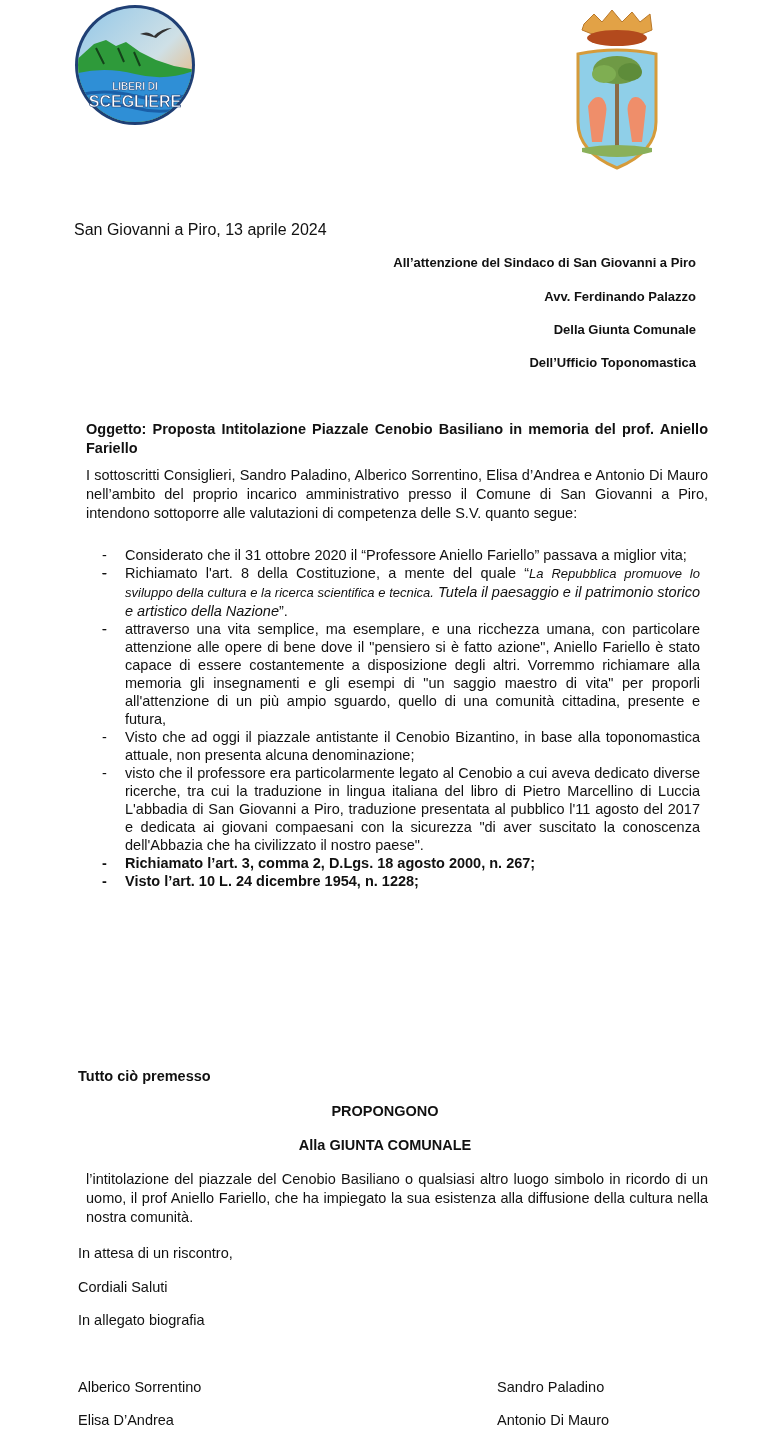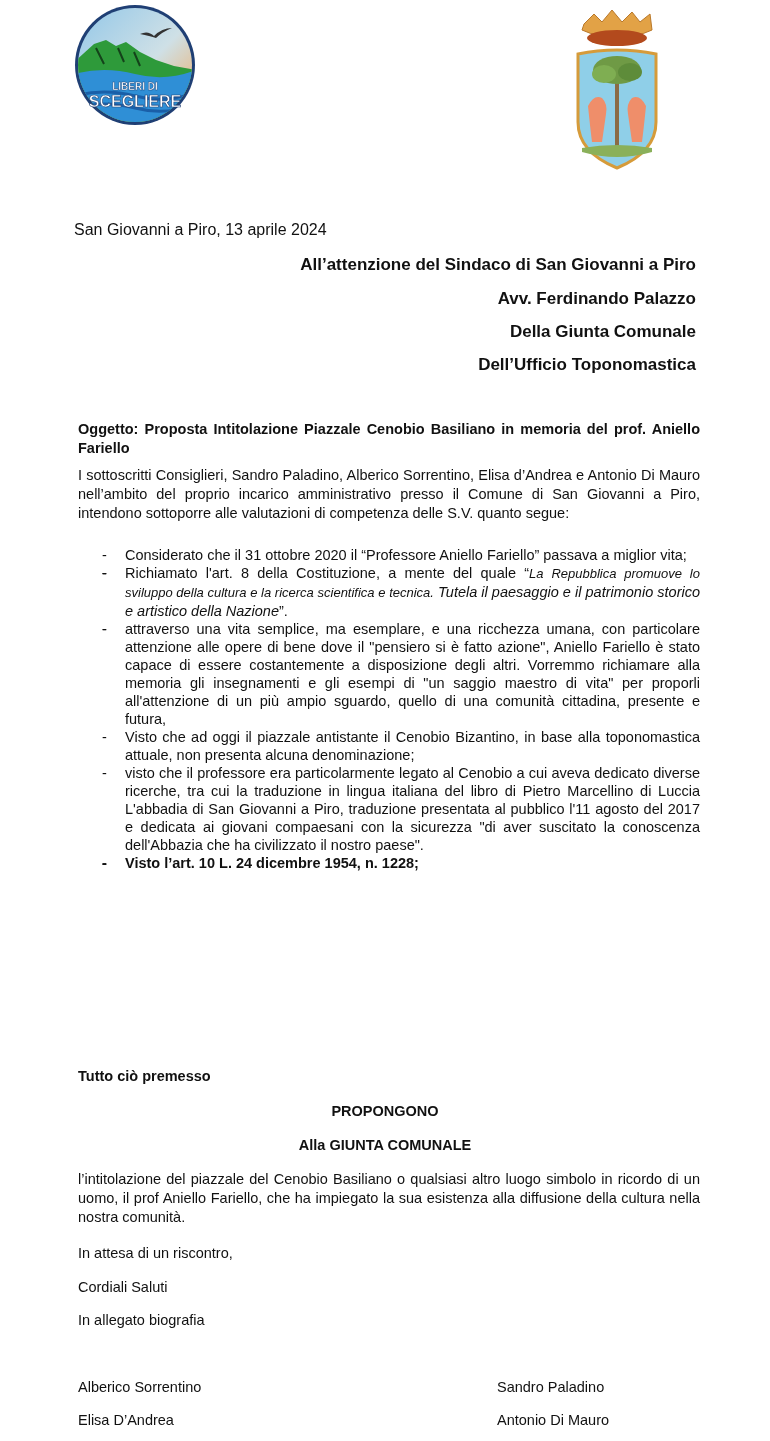--- a/index.html
+++ b/index.html
@@ -2,22 +2,22 @@
 <html><head>
 <meta charset="utf-8">
 <style>
   html, body { margin: 0; padding: 0; background: #ffffff; }
   body { width: 770px; height: 1441px; position: relative; overflow: hidden;
          font-family: "Liberation Sans", sans-serif; color: #111; font-size: 14.5px; }
   .abs { position: absolute; }
   .logo-left { left: 74px; top: 4px; width: 122px; height: 122px; }
   .logo-right { left: 572px; top: 2px; width: 90px; height: 168px; }
   .date { left: 74px; top: 221px; font-size: 16px; }
-  .addr { right: 74px; text-align: right; font-weight: bold; font-size: 17px; }
-  .block { left: 78px; width: 622px; line-height: 19px; text-align: justify; }
+  .addr { right: 74px; text-align: right; font-weight: bold; font-size: 13px; }
+  .block { left: 86px; width: 622px; line-height: 19px; text-align: justify; }
   .subject { top: 420px; font-weight: bold; }
   .intro { top: 466px; }
   ul.items { list-style: none; margin: 0; padding: 0; position: absolute; left: 78px; top: 546px; width: 622px; }
   ul.items li { position: relative; padding-left: 47px; line-height: 18px; text-align: justify; }
   ul.items li .dash { position: absolute; left: 24px; top: 0; }
   ul.items li.bold { font-weight: bold; }
   .quote-it { font-style: italic; }
   .small-it { font-size: 13px; }
   .premessa { left: 78px; top: 1068px; font-weight: bold; }
   .center { left: 0; width: 770px; text-align: center; font-weight: bold; }
@@ -82,21 +82,21 @@
 
 <ul class="items">
   <li><span class="dash">-</span><span>Considerato che il 31 ottobre 2020 il “Professore Aniello Fariello” passava a miglior vita;</span></li>
   <li><span class="dash">-</span></li>
   <li><span class="dash">-</span></li>
   <li><span class="dash">-</span><span>Richiamato l'art. 8 della Costituzione, a mente del quale “</span><span class="quote-it small-it">La Repubblica promuove lo sviluppo della cultura e la ricerca scientifica e tecnica.</span><span class="quote-it"> Tutela il paesaggio e il patrimonio storico e artistico della Nazione</span><span>”.</span></li>
   <li><span class="dash">-</span></li>
   <li><span class="dash">-</span><span>attraverso una vita semplice, ma esemplare, e una ricchezza umana, con particolare attenzione alle opere di bene dove il "pensiero si è fatto azione", Aniello Fariello è stato capace di essere costantemente a disposizione degli altri. Vorremmo richiamare alla memoria gli insegnamenti e gli esempi di "un saggio maestro di vita" per proporli all'attenzione di un più ampio sguardo, quello di una comunità cittadina, presente e futura,</span></li>
   <li><span class="dash">-</span><span>Visto che ad oggi il piazzale antistante il Cenobio Bizantino, in base alla toponomastica attuale, non presenta alcuna denominazione;</span></li>
   <li><span class="dash">-</span><span>visto che il professore era particolarmente legato al Cenobio a cui aveva dedicato diverse ricerche, tra cui la traduzione in lingua italiana del libro di Pietro Marcellino di Luccia L'abbadia di San Giovanni a Piro, traduzione presentata al pubblico l'11 agosto del 2017 e dedicata ai giovani compaesani con la sicurezza "di aver suscitato la conoscenza dell'Abbazia che ha civilizzato il nostro paese".</span></li>
-  <li class="bold"><span class="dash">-</span></li>
+  <li class="bold"><span class="dash">-</span><span>Richiamato l’art. 3, comma 2, D.Lgs. 18 agosto 2000, n. 267;</span></li>
   <li class="bold"><span class="dash">-</span><span>Visto l’art. 10 L. 24 dicembre 1954, n. 1228;</span></li>
 </ul>
 
 <div class="abs premessa">Tutto ciò premesso</div>
 <div class="abs center" style="top:1103px">PROPONGONO</div>
 <div class="abs center" style="top:1137px">Alla GIUNTA COMUNALE</div>
 <div class="abs block" style="top:1170px">l’intitolazione del piazzale del Cenobio Basiliano o qualsiasi altro luogo simbolo in ricordo di un uomo, il prof Aniello Fariello, che ha impiegato la sua esistenza alla diffusione della cultura nella nostra comunità.</div>
 
 <div class="abs closing" style="top:1245px">In attesa di un riscontro,</div>
 <div class="abs closing" style="top:1279px">Cordiali Saluti</div>

